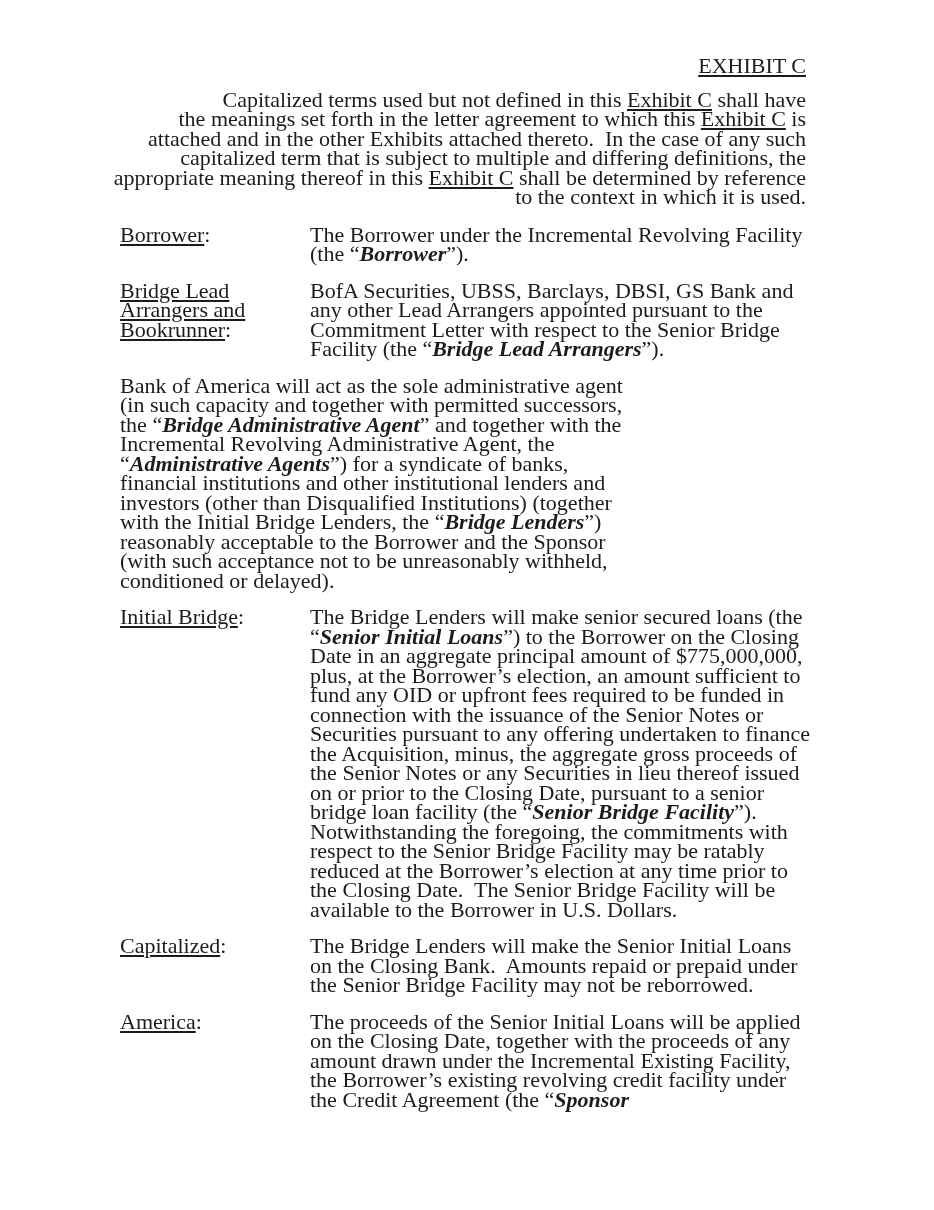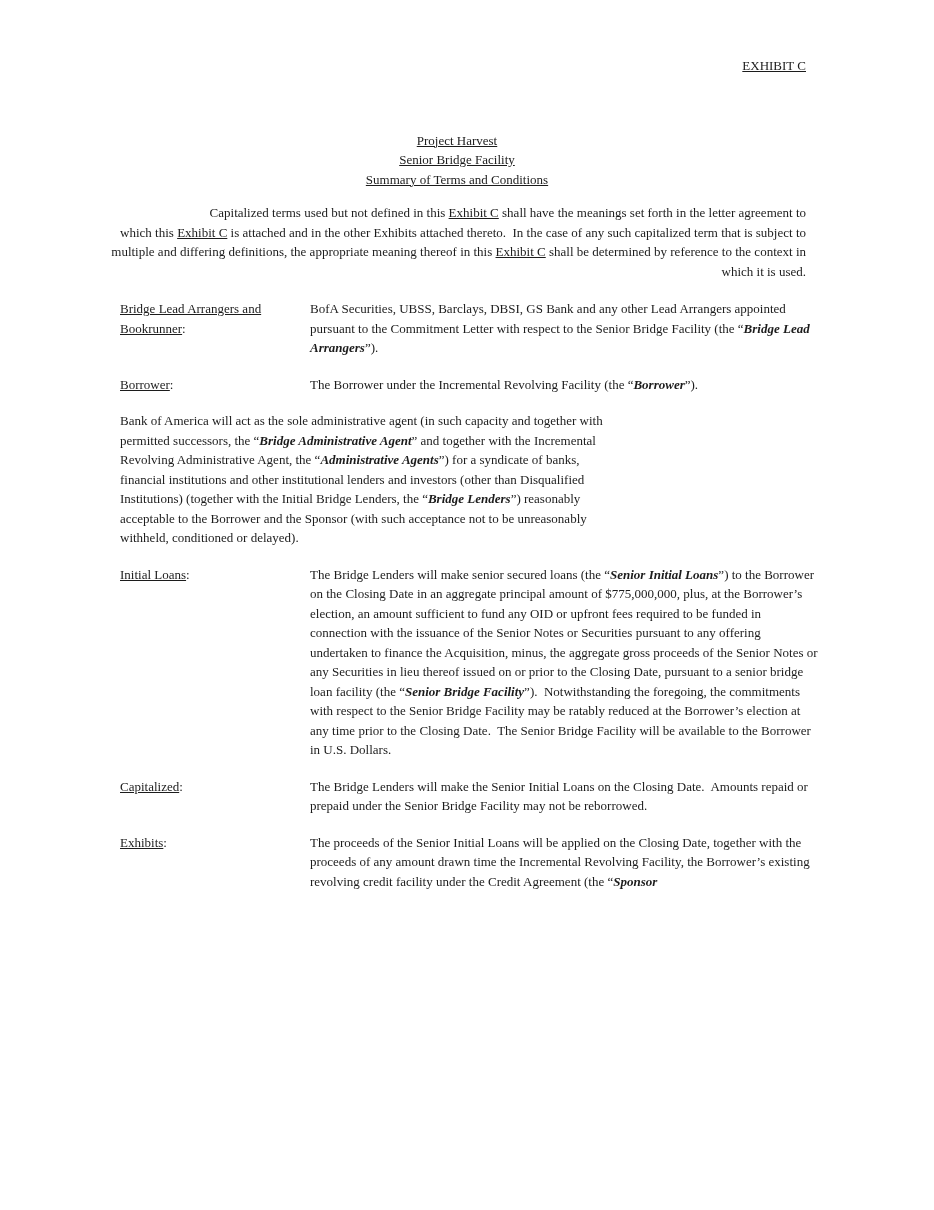--- a/index.html
+++ b/index.html
@@ -9,21 +9,21 @@
     height: 1210px;
     overflow: hidden;
     font-family: "Liberation Serif", "DejaVu Serif", serif;
     color: var(--text-color, #1c1c1c);
     background: var(--page-bg, #ffffff);
   }
   .page {
     width: 912px;
     height: 1210px;
     padding: 56px 106px 0 108px;
-    font-size: 13px;
+    font-size: 22px;
     line-height: 19.5px;
   }
   .u { text-decoration: underline; }
   .exhibit-line { text-align: right; }
   .title-block { margin-top: 55px; text-align: center; }
   .intro {
     margin-top: 14px;
     text-indent: 95px;
     white-space: pre-wrap;
     text-align: right;
@@ -43,62 +43,57 @@
 </style>
 </head>
 <body style="--text-color: #1c1c1c; --page-bg: #ffffff;">
 
 <div class="page">
 
   <div class="exhibit-line">
     <span class="u">EXHIBIT C</span>
   </div>
 
-  <div class="title-block">
-    <div class="u">Project Harvest</div>
-    <div class="u">Senior Bridge Facility</div>
-    <div class="u">Summary of Terms and Conditions</div>
-  </div>
 
   <p class="intro"><span>Capitalized terms used but not defined in this </span><span class="run-u">Exhibit C</span><span> shall have the meanings set forth in the letter agreement to which this </span><span class="run-u">Exhibit C</span><span> is attached and in the other Exhibits attached thereto.  In the case of any such capitalized term that is subject to multiple and differing definitions, the appropriate meaning thereof in this </span><span class="run-u">Exhibit C</span><span> shall be determined by reference to the context in which it is used.</span></p>
 
   <div class="terms">
+  <div class="term-row">
+    <div class="term-label">
+      <span class="u term-label-text">Borrower</span><span class="term-colon">:</span>
+    </div>
+    <div class="term-content"><span>The Borrower under the Incremental Revolving Facility (the “</span><span class="run-bi">Borrower</span><span>”).</span></div>
+  </div>
+
   <div class="term-row">
     <div class="term-label">
       <span class="u term-label-text">Bridge Lead Arrangers and Bookrunner</span><span class="term-colon">:</span>
     </div>
     <div class="term-content"><span>BofA Securities, UBSS, Barclays, DBSI, GS Bank and any other Lead Arrangers appointed pursuant to the Commitment Letter with respect to the Senior Bridge Facility (the “</span><span class="run-bi">Bridge Lead Arrangers</span><span>”).</span></div>
   </div>
 
   <div class="term-row">
-    <div class="term-label">
-      <span class="u term-label-text">Borrower</span><span class="term-colon">:</span>
-    </div>
-    <div class="term-content"><span>The Borrower under the Incremental Revolving Facility (the “</span><span class="run-bi">Borrower</span><span>”).</span></div>
-  </div>
-
-  <div class="term-row">
     <div class="term-content"><span>Bank of America will act as the sole administrative agent (in such capacity and together with permitted successors, the “</span><span class="run-bi">Bridge Administrative Agent</span><span>” and together with the Incremental Revolving Administrative Agent, the “</span><span class="run-bi">Administrative Agents</span><span>”) for a syndicate of banks, financial institutions and other institutional lenders and investors (other than Disqualified Institutions) (together with the Initial Bridge Lenders, the “</span><span class="run-bi">Bridge Lenders</span><span>”) reasonably acceptable to the Borrower and the Sponsor (with such acceptance not to be unreasonably withheld, conditioned or delayed).</span></div>
   </div>
 
   <div class="term-row">
     <div class="term-label">
-      <span class="u term-label-text">Initial Loans</span><span class="term-colon">:</span>
+      <span class="u term-label-text">Initial Bridge</span><span class="term-colon">:</span>
     </div>
     <div class="term-content"><span>The Bridge Lenders will make senior secured loans (the “</span><span class="run-bi">Senior Initial Loans</span><span>”) to the Borrower on the Closing Date in an aggregate principal amount of $775,000,000, </span><span class="run-i">plus</span><span>, at the Borrower’s election, an amount sufficient to fund any OID or upfront fees required to be funded in connection with the issuance of the Senior Notes or Securities pursuant to any offering undertaken to finance the Acquisition, </span><span class="run-i">minus</span><span>, the aggregate gross proceeds of the Senior Notes or any Securities in lieu thereof issued on or prior to the Closing Date, pursuant to a senior bridge loan facility (the “</span><span class="run-bi">Senior Bridge Facility</span><span>”).  Notwithstanding the foregoing, the commitments with respect to the Senior Bridge Facility may be ratably reduced at the Borrower’s election at any time prior to the Closing Date.  The Senior Bridge Facility will be available to the Borrower in U.S. Dollars.</span></div>
   </div>
 
   <div class="term-row">
     <div class="term-label">
       <span class="u term-label-text">Capitalized</span><span class="term-colon">:</span>
     </div>
-    <div class="term-content"><span>The Bridge Lenders will make the Senior Initial Loans on the Closing Date.  Amounts repaid or prepaid under the Senior Bridge Facility may not be reborrowed.</span></div>
+    <div class="term-content"><span>The Bridge Lenders will make the Senior Initial Loans on the Closing Bank.  Amounts repaid or prepaid under the Senior Bridge Facility may not be reborrowed.</span></div>
   </div>
 
   <div class="term-row">
     <div class="term-label">
-      <span class="u term-label-text">Exhibits</span><span class="term-colon">:</span>
+      <span class="u term-label-text">America</span><span class="term-colon">:</span>
     </div>
-    <div class="term-content"><span>The proceeds of the Senior Initial Loans will be applied on the Closing Date, together with the proceeds of any amount drawn time the Incremental Revolving Facility, the Borrower’s existing revolving credit facility under the Credit Agreement (the “</span><span class="run-bi">Sponsor</span></div>
+    <div class="term-content"><span>The proceeds of the Senior Initial Loans will be applied on the Closing Date, together with the proceeds of any amount drawn under the Incremental Existing Facility, the Borrower’s existing revolving credit facility under the Credit Agreement (the “</span><span class="run-bi">Sponsor</span></div>
   </div>
 </div>
 
 </div>
 
 </body></html>

